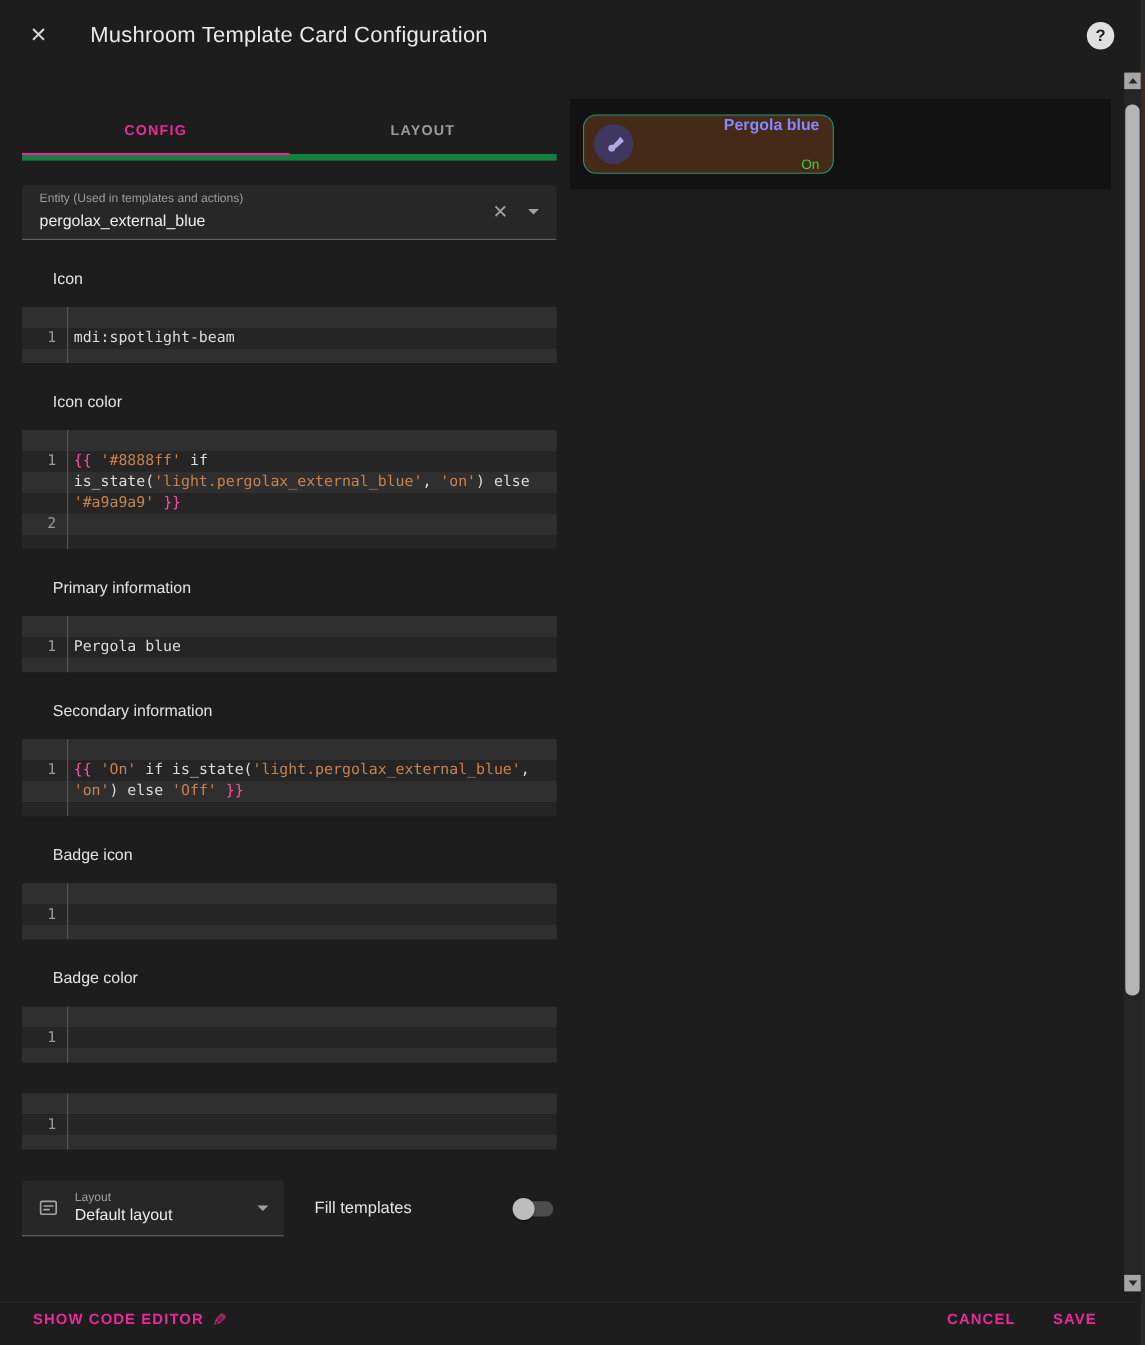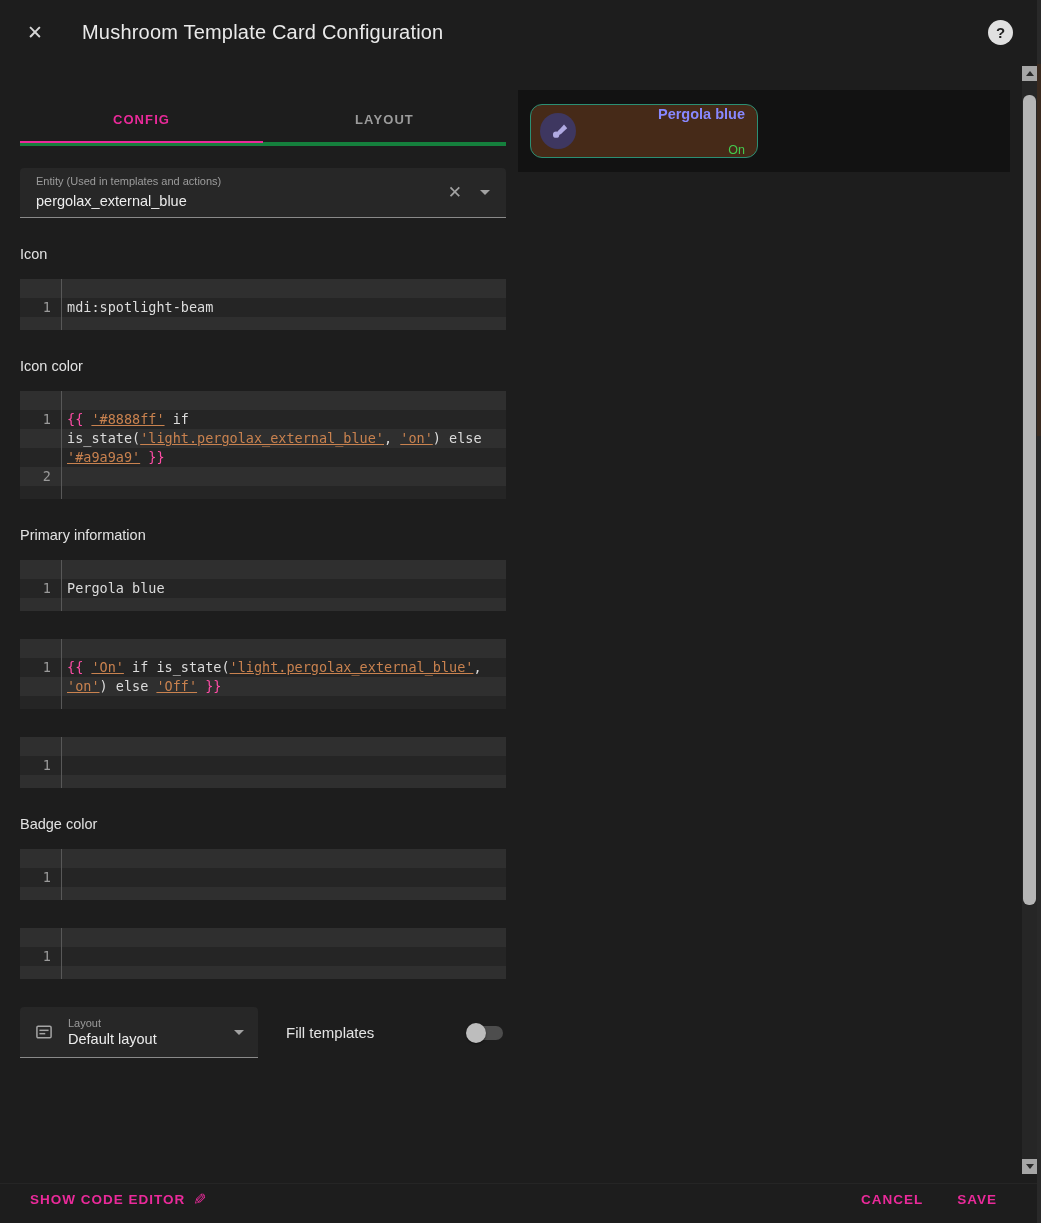--- a/index.html
+++ b/index.html
@@ -15,52 +15,52 @@
   .help-btn { width:25px; height:25px; border-radius:50%; background:#e0e0e0; color:#1d1d1d;
               font-weight:bold; font-size:15px; display:flex; align-items:center; justify-content:center;
               margin-right:4px; cursor:pointer; }
 
   
   .content { display:flex; padding-left:20px; }
   .left-col { width:486px; flex:0 0 486px; }
   .right-col { flex:1; margin-left:12px; margin-right:31px; }
 
   
-  .tabs { display:flex; height:50px; margin-top:32px; border-bottom:4px solid #15803d; }
+  .tabs { display:flex; height:50px; margin-top:32px; border-bottom:6px solid #15803d; }
   .tab { flex:1; display:flex; align-items:center; justify-content:center; position:relative;
          font-size:13px; font-weight:bold; letter-spacing:1.1px; color:#9b9b9b; cursor:pointer; }
   .tab.active { color:var(--c-accent,#ea2a9a); }
   .tab.active::after { content:''; position:absolute; left:0; right:0; bottom:-1px; height:2px;
                        background:var(--c-accent,#ea2a9a); }
 
   
   .textfield { position:relative; margin-top:22px; height:50px; background:#272727;
                border-radius:4px 4px 0 0; border-bottom:1px solid #8a8a8a; cursor:text; }
   .tf-label { position:absolute; top:7px; left:16px; font-size:11px; color:#9c9c9c; }
   .tf-value { position:absolute; bottom:8px; left:16px; font-size:14.5px; color:#ededed; }
   .tf-clear { position:absolute; right:44px; top:14px; font-size:17px; color:#a2a2a2; cursor:pointer; }
   .caret-down { position:absolute; right:16px; top:22px; width:0; height:0;
                 border-left:5px solid transparent; border-right:5px solid transparent;
                 border-top:5px solid #a2a2a2; cursor:pointer; }
 
   
   .section { margin-top:28px; }
-  .section-label { font-size:14.5px; font-weight:500; color:#e2e2e2; margin-bottom:17px; }
+  .section-label { font-size:14.5px; font-weight:500; color:#e2e2e2; margin-bottom:17px;margin-left:28px; }
   .code-editor { position:relative; width:100%;
                  background:repeating-linear-gradient(180deg,#2f2f2f 0 19px,#252525 19px 38px);
                  padding:19px 0 13px 0;
                  font-family:"DejaVu Sans Mono", monospace; font-size:13.5px; line-height:19px;
                  cursor:text; }
   .gutter-divider { position:absolute; left:41px; top:0; bottom:0; width:1px; background:#585858; }
   .cm-line { display:flex; align-items:flex-start; }
   .cm-gutter { flex:0 0 41px; padding-right:10px; text-align:right; color:#9a9a9a; }
   .cm-content { flex:1; min-width:0; padding:0 14px 0 6px; white-space:pre-wrap;
                 overflow-wrap:break-word; color:var(--c-code_text,#dcdcdc); }
   .tok-txt { color:var(--c-code_text,#dcdcdc); }
-  .tok-str { color:var(--c-code_string,#c9824f);text-decoration:underline; }
+  .tok-str { color:var(--c-code_string,#c9824f); }
   .tok-brace { color:var(--c-code_brace,#ff4da6); }
 
   
   .layout-row { display:flex; align-items:center; margin-top:28px; margin-bottom:30px; }
   .layout-select { position:relative; width:238px; height:51px; background:#272727;
                    border-radius:4px 4px 0 0; border-bottom:1px solid #8a8a8a;
                    display:flex; align-items:center; padding:0 30px 0 14px; cursor:pointer; }
   .layout-icon svg { display:block; }
   .ls-text { margin-left:14px; }
   .ls-label { font-size:11px; color:#9c9c9c; }
@@ -172,30 +172,32 @@
         <div class="code-editor">
           <div class="gutter-divider"></div>
         <div class="cm-line">
               <span class="cm-gutter">1</span>
               <span class="cm-content"><span class="tok-txt">Pergola blue</span></span>
             </div>
           </div>
       </div>
 
       <div class="section">
+        <div class="section-label">Secondary information</div>
         <div class="code-editor">
           <div class="gutter-divider"></div>
         <div class="cm-line">
               <span class="cm-gutter">1</span>
               <span class="cm-content"><span class="tok-brace">{{ </span><span class="tok-str">'On'</span><span class="tok-txt"> if is_state(</span><span class="tok-str">'light.pergolax_external_blue'</span><span class="tok-txt">, </span><span class="tok-str">'on'</span><span class="tok-txt">) else </span><span class="tok-str">'Off'</span><span class="tok-txt"> </span><span class="tok-brace">}}</span></span>
             </div>
           </div>
       </div>
 
       <div class="section">
+        <div class="section-label">Badge icon</div>
         <div class="code-editor">
           <div class="gutter-divider"></div>
         <div class="cm-line">
               <span class="cm-gutter">1</span>
               <span class="cm-content"></span>
             </div>
           </div>
       </div>
 
       <div class="section">

